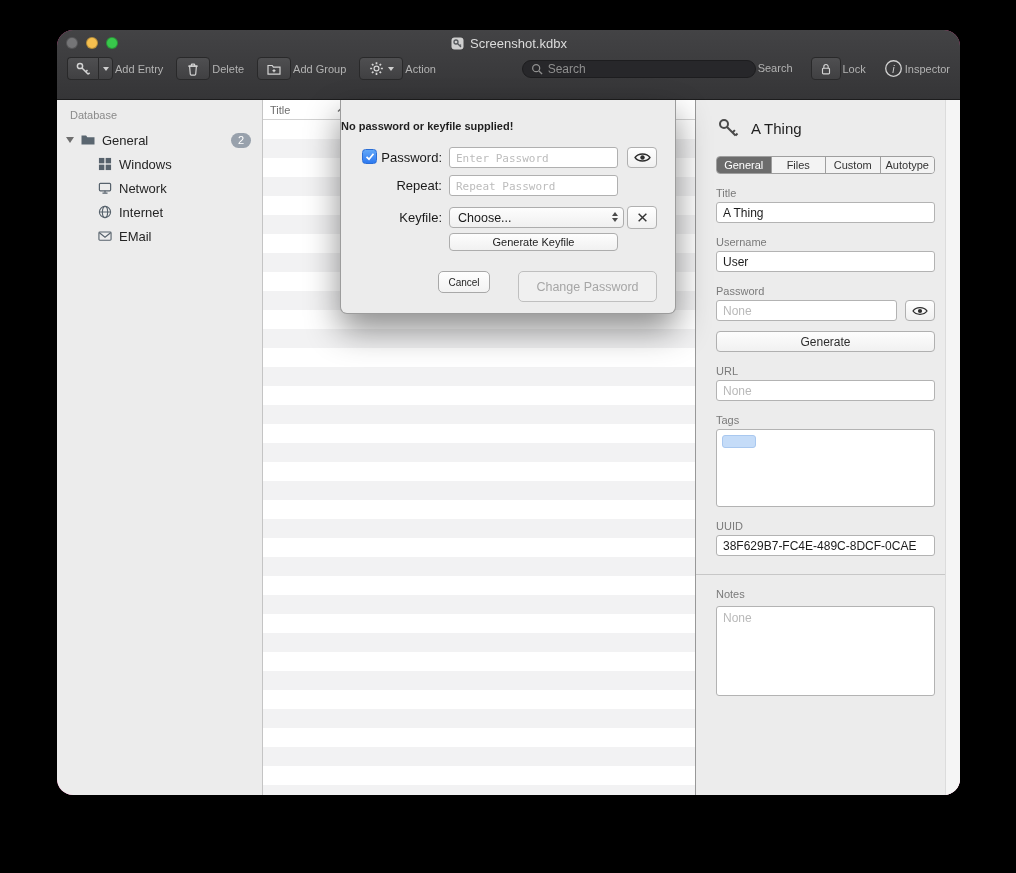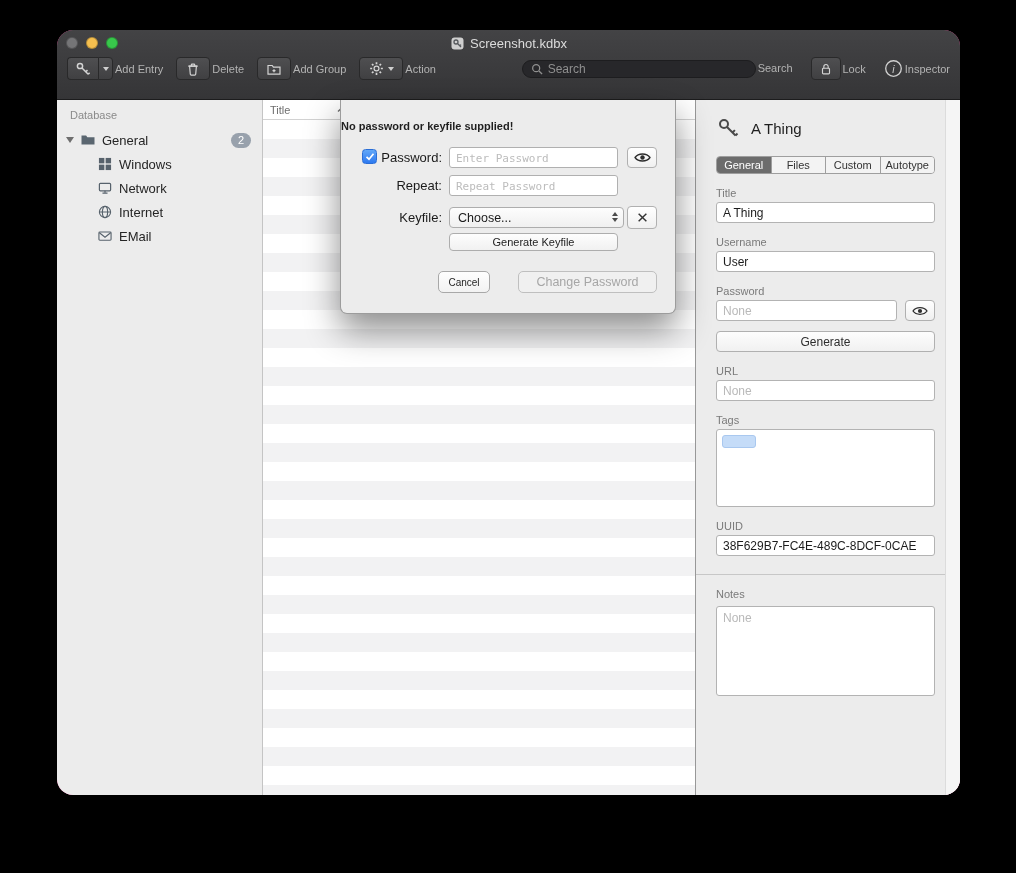--- a/index.html
+++ b/index.html
@@ -100,21 +100,21 @@
              background:linear-gradient(#fdfdfd,#f0f0f0); border:1px solid #adadad; border-radius:4px;
              display:flex; align-items:center; padding:0 18px 0 8px; font-size:12.5px; color:#1a1a1a; cursor:default; }
   .stepper { position:absolute; right:5px; top:3.5px; display:flex; flex-direction:column; gap:2.5px; }
   .tri-up { width:0; height:0; border-left:3.5px solid transparent; border-right:3.5px solid transparent; border-bottom:4.5px solid #4c4c4c; }
   .tri-dn { width:0; height:0; border-left:3.5px solid transparent; border-right:3.5px solid transparent; border-top:4.5px solid #4c4c4c; }
   .genkey-btn { position:absolute; left:108px; top:133px; width:169px; height:18px;
                 background:linear-gradient(#fdfdfd,#f1f1f1); border:1px solid #adadad; border-radius:4px;
                 font-size:11px; color:#222; }
   .cancel-btn { position:absolute; left:97px; top:171px; width:52px; height:22px; border-radius:5px;
                 background:linear-gradient(#fefefe,#f2f2f2); border:1px solid #a8a8a8; font-size:10px; color:#1f1f1f; }
-  .change-btn { position:absolute; left:177px; top:171px; width:139px; height:22px; border-radius:5px;
+  .change-btn { position:absolute; left:177px; top:171px; width:139px; height:31px; border-radius:5px;
                 background:#f0f0f0; border:1px solid #bfbfbf; font-size:12.5px; color:#a6a6a6; }
   svg { display:block; }
 </style>
 </head>
 <body>
 
 <div class="window">
 
   <div class="chrome">
     <div class="titlebar">

